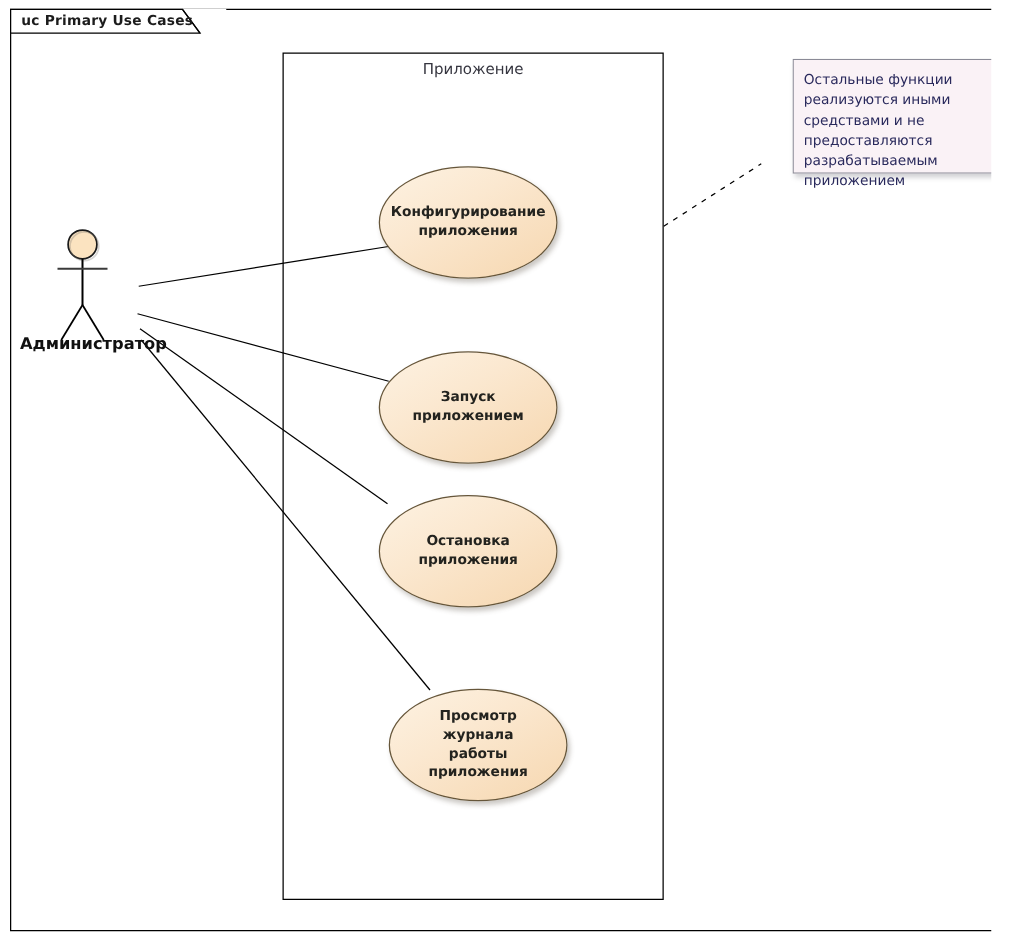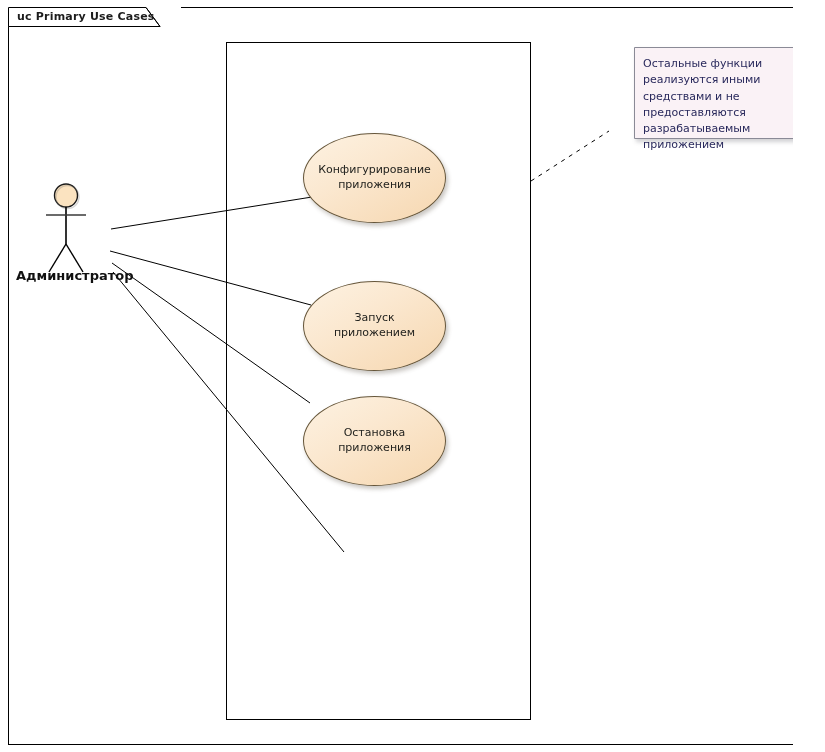--- a/index.html
+++ b/index.html
@@ -91,21 +91,21 @@
     background: linear-gradient(150deg, #fdf2e2 0%, #fbe8d0 40%, #f6d7b0 100%);
     box-shadow: 2px 3px 4px rgba(80, 70, 55, 0.30);
     box-sizing: border-box;
     display: flex;
     align-items: center;
     justify-content: center;
     text-align: center;
   }
   .usecase-label {
     font-size: 11px;
-    font-weight: normal;
+    font-weight: bold;
     color: #23231f;
     line-height: 1.35;
     padding: 0 14px;
     white-space: pre-line;
   }
 
   
   .actor {
     position: absolute;
     left: 38px;
@@ -173,20 +173,21 @@
     <svg class="frame-tab-svg" width="160" height="21" viewBox="0 0 160 21">
       <path d="M 0.5 0.5 L 138 0.5 L 152 19.5 L 0.5 19.5 Z" fill="#ffffff" stroke="#000000" stroke-width="1"></path>
       <path d="M 138 0.5 L 152 19.5" fill="none" stroke="#000000" stroke-width="1"></path>
     </svg>
     <div class="frame-tab-inner">
       <span class="frame-tab-label">uc Primary Use Cases</span>
     </div>
   </div>
 
   <div class="boundary"></div>
+  <div class="boundary-label">Приложение</div>
 
   <svg class="links">
 
     <line x1="111" y1="229" x2="312" y2="197" stroke="#000000" stroke-width="1"></line>
 
     <line x1="110" y1="251" x2="311" y2="305" stroke="#000000" stroke-width="1"></line>
 
     <line x1="112" y1="263" x2="310" y2="403" stroke="#000000" stroke-width="1"></line>
 
     <line x1="113" y1="272" x2="344" y2="552" stroke="#000000" stroke-width="1"></line>
@@ -213,20 +214,24 @@
 
   <div class="usecase" style="left:303px; top:281px; width:143px; height:90px;">
     <span class="usecase-label">Запуск приложением</span>
   </div>
 
   <div class="usecase" style="left:303px; top:396px; width:143px; height:90px;">
     <span class="usecase-label">Остановка
 приложения</span>
   </div>
 
+  <div class="usecase" style="left:311px; top:551px; width:143px; height:90px;">
+    <span class="usecase-label">Просмотр журнала
+работы приложения</span>
+  </div>
 
   <div class="note">
     <svg class="note-svg" width="190" height="92" viewBox="0 0 190 92">
       <path d="M 0.5 0.5 L 174 0.5 L 189.5 16 L 189.5 91.5 L 0.5 91.5 Z" fill="#faf2f6" stroke="#8a8a96" stroke-width="1"></path>
       <path d="M 174 0.5 L 174 16 L 189.5 16" fill="#e6e6ec" stroke="#8a8a96" stroke-width="1"></path>
     </svg>
     <div class="note-text">Остальные функции реализуются иными средствами и не предоставляются разрабатываемым приложением</div>
   </div>
 
 </div>

